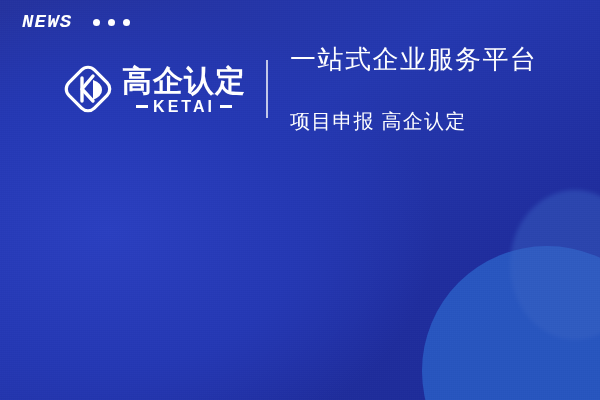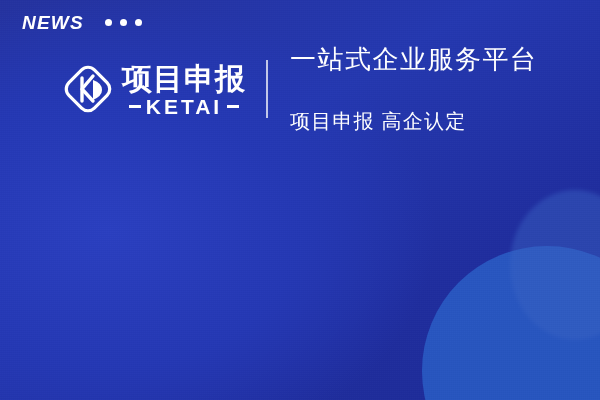--- a/index.html
+++ b/index.html
@@ -61,20 +61,21 @@
 
   
   #news-row {
     position: absolute;
     left: 22px;
     top: 13px;
     display: flex;
     align-items: center;
     gap: 19px;
     z-index: 5;
+    font-family: Liberation Mono, monospace;
   }
   #news-label {
     color: #ffffff;
     font-size: 19px;
     font-weight: bold;
     font-style: italic;
     letter-spacing: 1.2px;
     line-height: 1;
   }
   .news-dot {
@@ -130,21 +131,21 @@
     margin-top: 2px;
   }
   .wm-rule {
     width: 12px;
     height: 3px;
     background: #ffffff;
     display: block;
   }
   #wordmark-en {
     color: #ffffff;
-    font-size: 21px;
+    font-size: 16px;
     font-weight: bold;
     letter-spacing: 3px;
     line-height: 1;
     white-space: nowrap;
   }
 
   #brand-divider {
     width: 2px;
     height: 58px;
     background: rgba(255,255,255,.72);
@@ -219,21 +220,21 @@
     <svg id="logo-mark" viewBox="0 0 52 58">
       <g transform="rotate(45 26 29)">
         <rect x="8" y="11" width="36" height="36" rx="9" ry="9" fill="none" stroke="#ffffff" stroke-width="3.2"></rect>
       </g>
       <path d="M20 18 L20 41" stroke="#ffffff" stroke-width="3.4" fill="none" stroke-linecap="round"></path>
       <path d="M31 16 L20 29 L31 41" stroke="#ffffff" stroke-width="3.4" fill="none" stroke-linecap="round" stroke-linejoin="round"></path>
       <path d="M31 20 L31 40 Q40 36 40 30 Q40 23 31 20 Z" fill="#ffffff"></path>
     </svg>
 
     <div id="wordmark">
-      <div id="wordmark-cn">项目申报</div>
+      <div id="wordmark-cn">高企认定</div>
       <div id="wordmark-en-row">
         <span class="wm-rule"></span>
         <span id="wordmark-en">KETAI</span>
         <span class="wm-rule"></span>
       </div>
     </div>
 
     <div id="brand-divider"></div>
 
     <div id="tagline-block">

